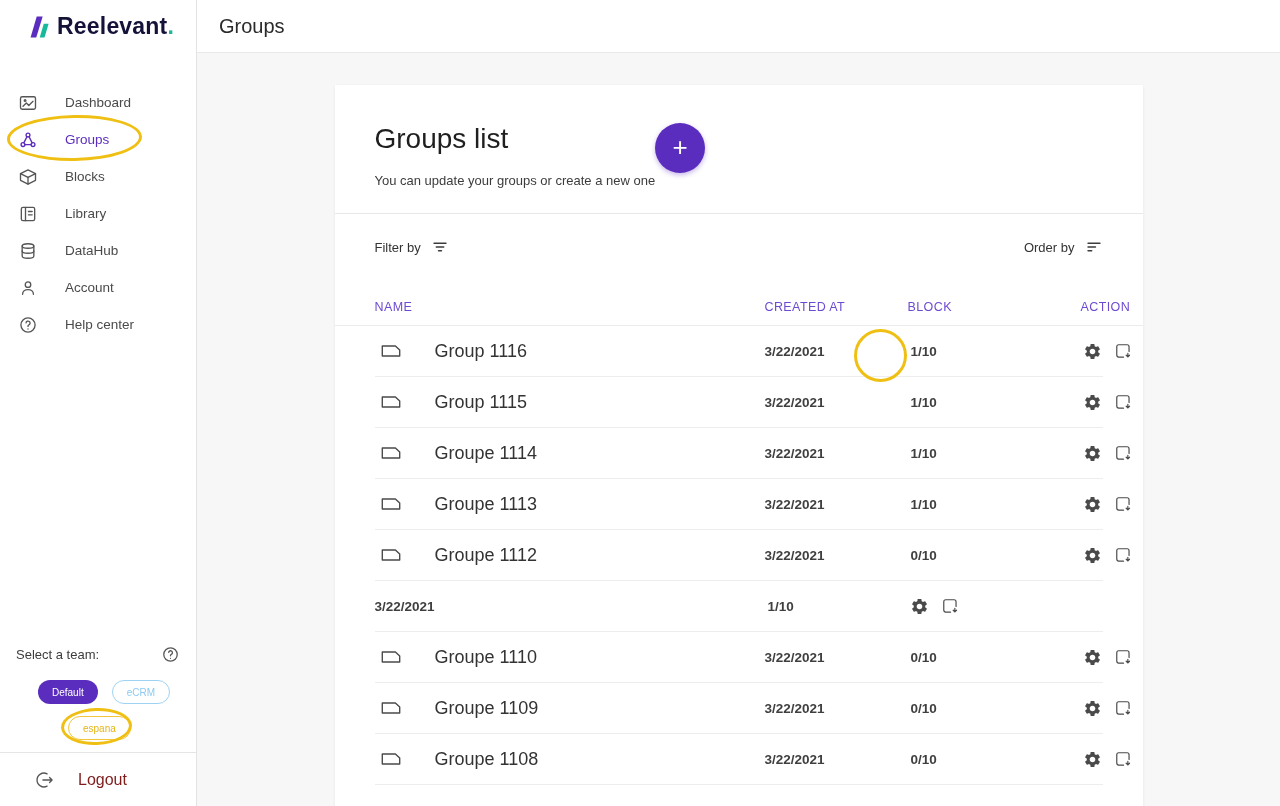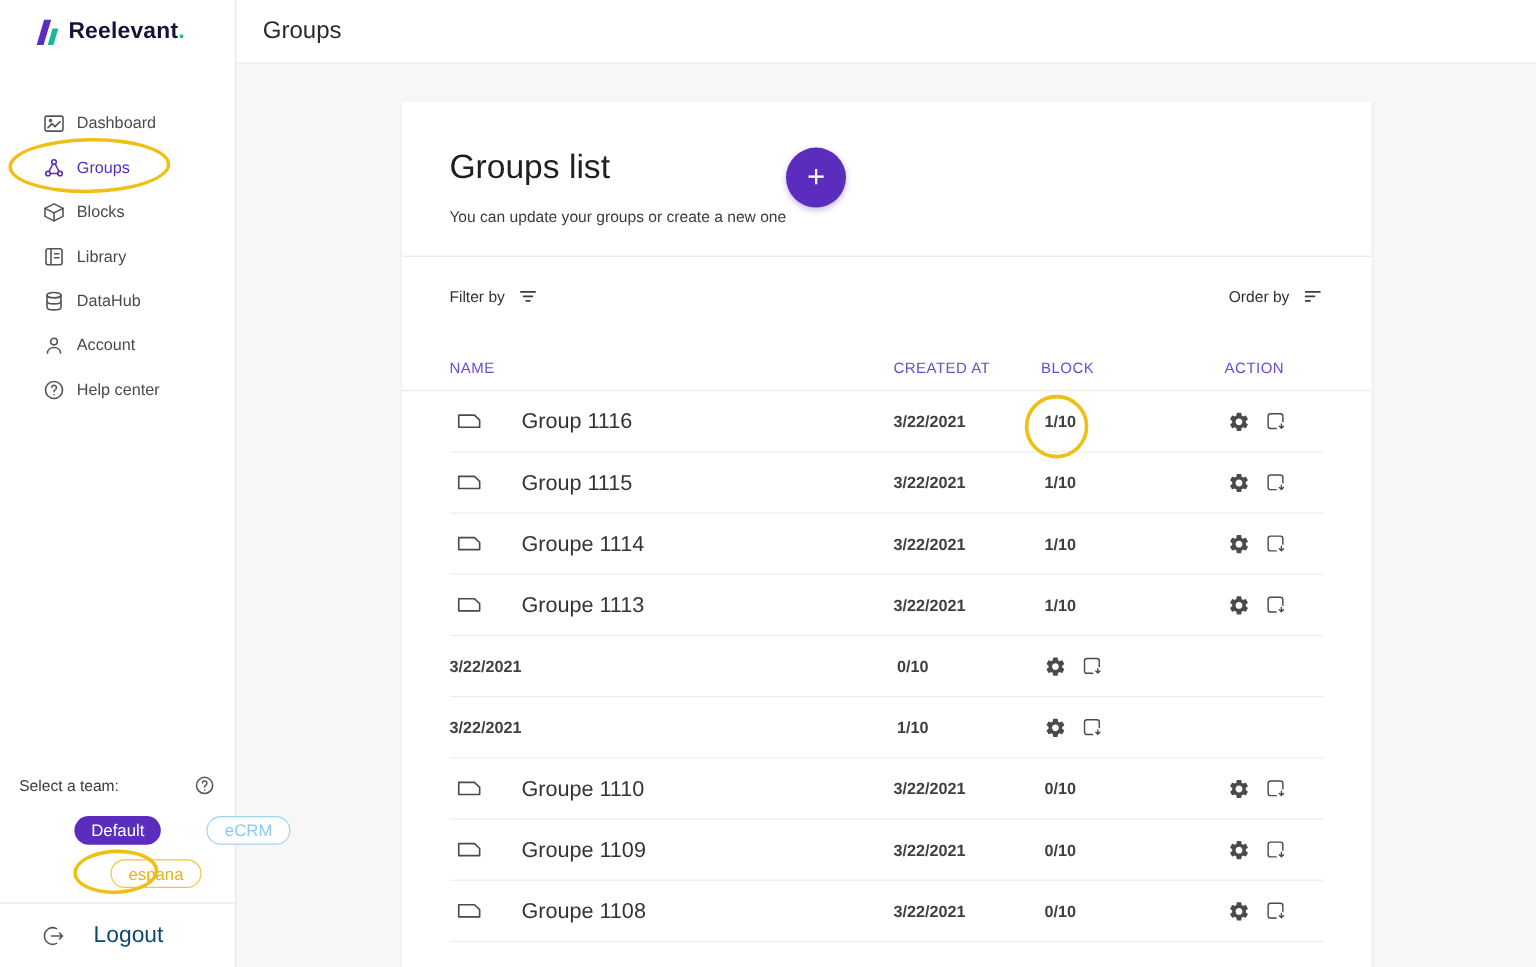--- a/index.html
+++ b/index.html
@@ -9,47 +9,47 @@
     background:#ffffff; position:relative; color:#333;
   }
   
   .sidebar {
     position:absolute; left:0; top:0; width:197px; height:806px;
     background:#fff; border-right:1px solid #e3e3e3; z-index:5;
   }
   .brand {
     height:53px; display:flex; align-items:center; padding-left:28px; gap:7px;
   }
-  .brand-text { font-size:19px; font-weight:700; color:#15123a; letter-spacing:.2px; }
+  .brand-text { font-size:23px; font-weight:700; color:#15123a; letter-spacing:.2px; }
   .brand-dot { color:#18b89a; }
   .nav { position:absolute; top:84px; left:0; width:100%; }
   .nav-item {
-    height:37px; display:flex; align-items:center; padding-left:35px; gap:9px;
+    height:37px; display:flex; align-items:center; padding-left:18px; gap:27px;
     color:#4a4a4a; cursor:pointer; font-size:13.5px;
   }
   .nav-item .icn { width:20px; height:20px; display:flex; align-items:center; color:#555; }
   .nav-item.active { color:#5b2dbe; }
   .nav-item.active .icn { color:#5b2dbe; }
   .team-section { position:absolute; left:0; top:645px; width:100%; padding:0 16px; }
   .team-head { display:flex; justify-content:space-between; align-items:center; }
   .team-label { font-size:13px; color:#3c3c3c; }
   .help-circ { width:19px; height:19px; color:#555; cursor:pointer; }
   .chips-row1 { margin:16px 0 0 22px; display:flex; gap:14px; }
   .chips-row2 { margin:12px 0 0 52px; }
   .chip {
-    height:24px; border-radius:12px; padding:0 14px; font-size:14px;
-    display:inline-flex; align-items:center; cursor:pointer; background:#fff;margin-left:24px;
+    height:24px; border-radius:12px; padding:0 14px; font-size:10px;
+    display:inline-flex; align-items:center; cursor:pointer; background:#fff;
   }
   .chip.default { background:#5b2dbe; color:#fff; border:none; }
   .chip.ecrm { border:1.5px solid #9ed3f3; color:#8ccaf0; }
   .chip.espana { border:1.5px solid #f3c53a; color:#e6b417; }
   .logout {
     position:absolute; bottom:0; left:0; width:100%; height:54px;
     border-top:1px solid #e5e5e5; display:flex; align-items:center;
-    padding-left:35px; gap:23px; font-size:19px; color:#0c4a6e; cursor:pointer;
+    padding-left:35px; gap:23px; font-size:16px; color:#7f1d1d; cursor:pointer;
   }
   .logout .icn { width:20px; height:20px; color:#555; }
   
   .topbar {
     position:absolute; left:197px; top:0; right:0; height:53px; background:#fff;
     border-bottom:1px solid #e9e9e9; display:flex; align-items:center; padding-left:22px;
   }
   .page-title { font-size:20px; color:#2a2a2a; font-weight:400; }
   
   .main {
@@ -66,21 +66,21 @@
   .add-btn {
     width:50px; height:50px; border-radius:50%; background:#5b2dbe; border:none;
     color:#fff; font-size:26px; font-weight:300; cursor:pointer; line-height:1;
     box-shadow:0 2px 5px rgba(91,45,190,.35); display:flex; align-items:center; justify-content:center;
     padding-bottom:3px;
   }
   .hdr-divider { border-bottom:1px solid #e8e8e8; }
   .toolbar { display:flex; justify-content:space-between; padding:24px 40px 26px; }
   .tool-btn { display:flex; align-items:center; gap:10px; cursor:pointer; color:#333; font-size:13px; }
   .tool-btn .icn { width:18px; height:18px; color:#3c3c3c; }
-  .grid-cols { display:grid; grid-template-columns:370px 123px 153px 1fr; align-items:center; }
+  .grid-cols { display:grid; grid-template-columns:370px 123px 153px 1fr; align-items:center;gap:20px; }
   .table-head { padding:18px 40px 11px; border-bottom:1px solid #ececec; }
   .th { font-size:12.5px; color:#6d4bd0; letter-spacing:.4px; font-weight:400; }
   .trow { height:51px; margin:0 40px; border-bottom:1px solid #ededed; cursor:pointer; }
   .name-cell { display:flex; align-items:center; }
   .row-icn { width:22px; height:18px; margin-left:5px; margin-right:33px; color:#4a4a4a; flex:none; }
   .cell-name { font-size:18px; color:#333; }
   .cell-date, .cell-block { font-size:13.5px; color:#3f3f3f;font-weight:bold; }
   .cell-block { padding-left:3px; }
   .action-cell { display:flex; gap:12px; align-items:center; padding-left:2px; }
   .act-icn { width:19px; height:19px; color:#4a4a4a; cursor:pointer; }
@@ -349,20 +349,28 @@
       <span class="act-icn">
         <svg viewBox="0 0 24 24" width="19" height="19">
           <rect x="3.5" y="3.5" width="15.5" height="15.5" rx="2.5" fill="none" stroke="currentColor" stroke-width="1.5"></rect>
           <circle cx="17.5" cy="17.5" r="5.2" fill="#fff"></circle>
           <path d="M17.5 14.2 v4.6 M15.4 16.7 l2.1 2.1 2.1-2.1" fill="none" stroke="currentColor" stroke-width="1.5" stroke-linecap="round" stroke-linejoin="round"></path>
         </svg>
       </span>
     </div>
   </div>
         <div class="trow grid-cols">
+    <div class="name-cell">
+      <span class="row-icn">
+        <svg viewBox="0 0 24 18" width="22" height="18" fill="none" stroke="currentColor" stroke-width="1.5" stroke-linejoin="round">
+          <path d="M2.5 3.5 H16.8 L21.5 8 V14.5 H2.5 Z"></path>
+        </svg>
+      </span>
+      <span class="cell-name">Groupe 1112</span>
+    </div>
     <span class="cell-date">3/22/2021</span>
     <span class="cell-block">0/10</span>
     <div class="action-cell">
       <span class="act-icn">
         <svg viewBox="0 0 24 24" width="19" height="19" fill="currentColor">
           <path d="M19.14 12.94c.04-.3.06-.61.06-.94 0-.32-.02-.64-.07-.94l2.03-1.58c.18-.14.23-.41.12-.61l-1.92-3.32c-.12-.22-.37-.29-.59-.22l-2.39.96c-.5-.38-1.03-.7-1.62-.94l-.36-2.54c-.04-.24-.24-.41-.48-.41h-3.84c-.24 0-.43.17-.47.41l-.36 2.54c-.59.24-1.13.57-1.62.94l-2.39-.96c-.22-.08-.47 0-.59.22L2.74 8.87c-.12.21-.08.47.12.61l2.03 1.58c-.05.3-.09.63-.09.94s.02.64.07.94l-2.03 1.58c-.18.14-.23.41-.12.61l1.92 3.32c.12.22.37.29.59.22l2.39-.96c.5.38 1.03.7 1.62.94l.36 2.54c.05.24.24.41.48.41h3.84c.24 0 .44-.17.47-.41l.36-2.54c.59-.24 1.13-.56 1.62-.94l2.39.96c.22.08.47 0 .59-.22l1.92-3.32c.12-.22.07-.47-.12-.61l-2.01-1.58zM12 15.6c-1.98 0-3.6-1.62-3.6-3.6s1.62-3.6 3.6-3.6 3.6 1.62 3.6 3.6-1.62 3.6-3.6 3.6z"></path>
         </svg>
       </span>
       <span class="act-icn">
         <svg viewBox="0 0 24 24" width="19" height="19">

